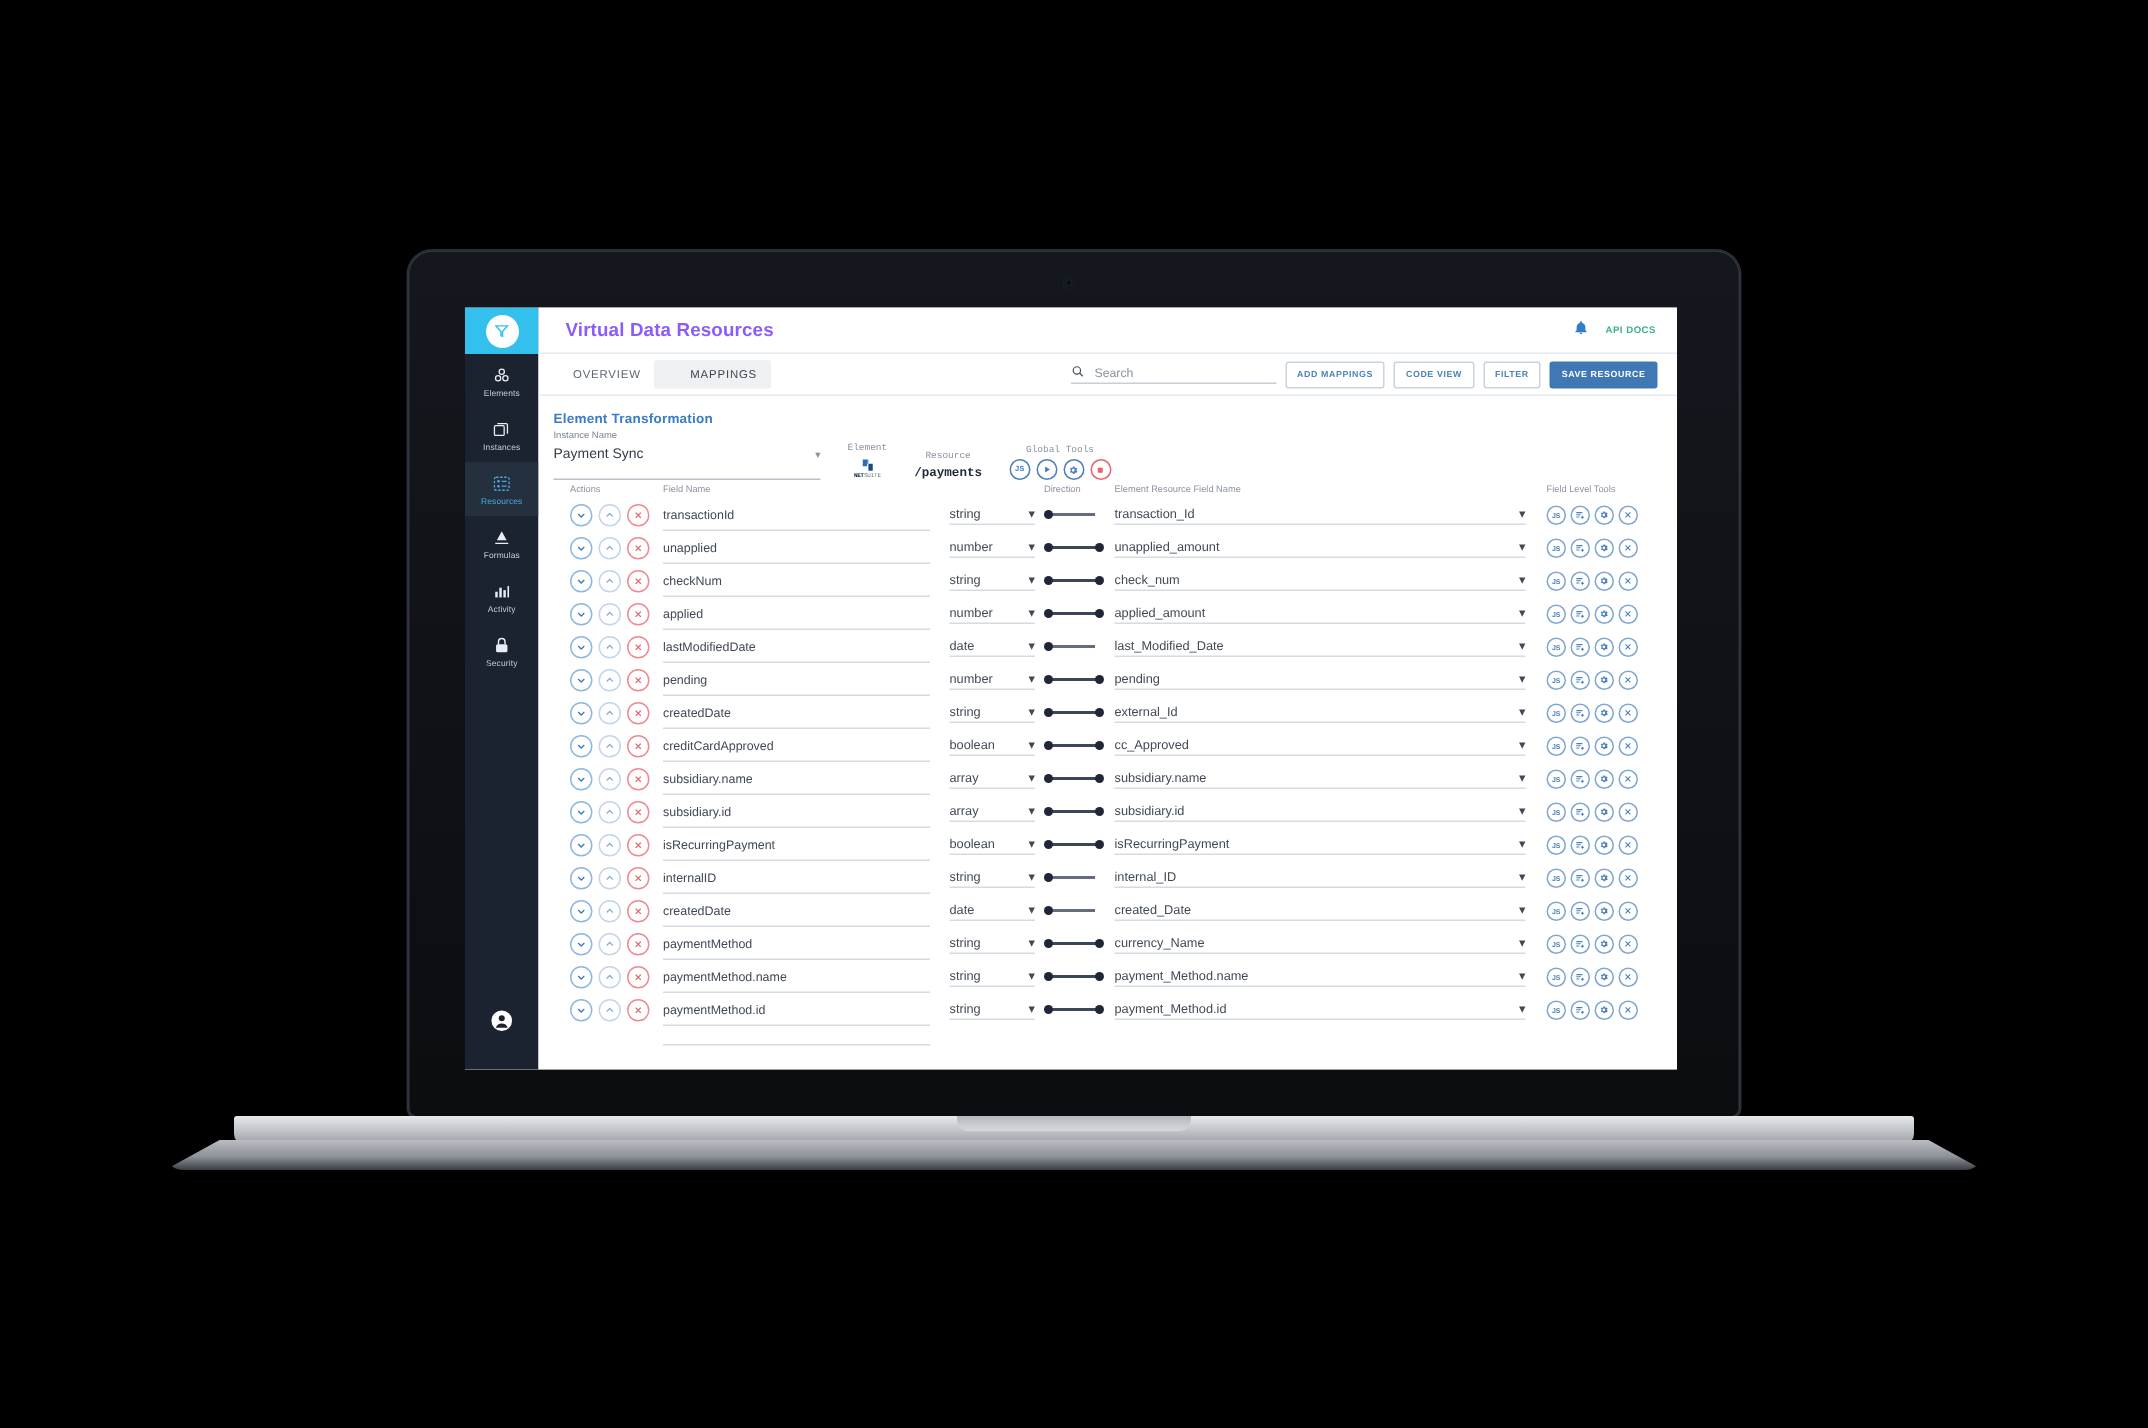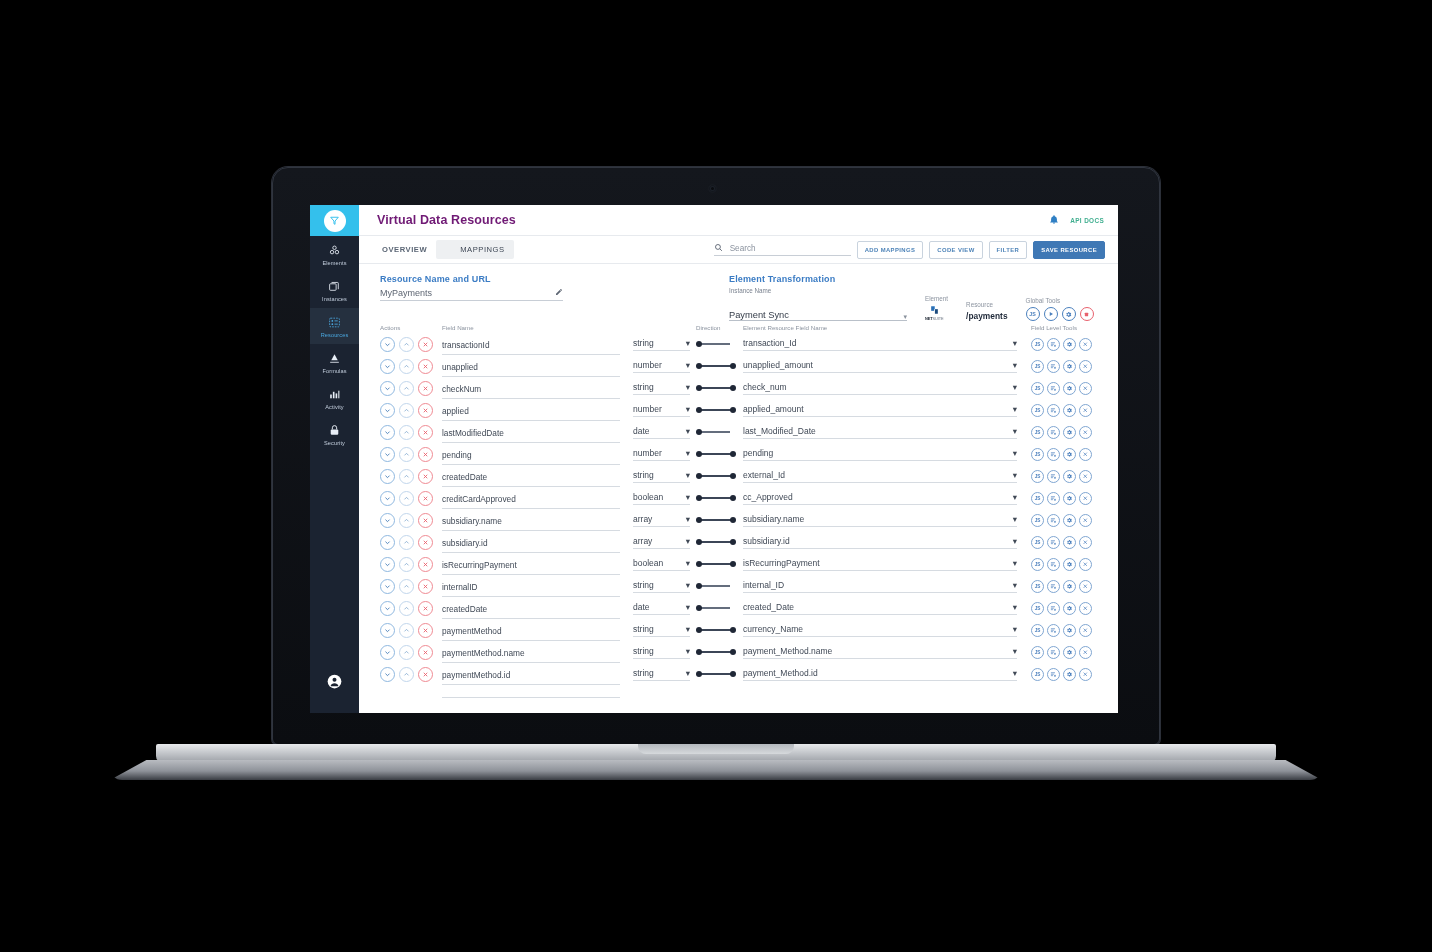--- a/index.html
+++ b/index.html
@@ -51,30 +51,30 @@
   .nav-item{height:36px;display:flex;flex-direction:column;align-items:center;justify-content:center;gap:2px;cursor:pointer;}
   .nav-item .ico{height:15px;display:flex;align-items:center;justify-content:center;color:#e8eef6;}
   .nav-item .lbl{font-size:5.6px;color:#c3cedd;letter-spacing:.1px;}
   .nav-item.active{background:#25303f;}
   .nav-item.active .ico,.nav-item.active .lbl{color:#4aa8e0;}
   .nav-user{position:absolute;left:0;bottom:20px;width:49px;display:flex;justify-content:center;}
 
   
   .topbar{position:absolute;left:49px;top:0;width:759px;height:31px;background:#fff;display:flex;align-items:center;
           border-bottom:1px solid #e7eaee;box-sizing:border-box;}
-  .app-title{font-size:12.5px;font-weight:700;color:#701a75;margin-left:18px;letter-spacing:.1px;}
+  .app-title{font-size:12.5px;font-weight:700;color:#8b5cf6;margin-left:18px;letter-spacing:.1px;}
   .topbar-right{margin-left:auto;display:flex;align-items:center;gap:11px;margin-right:14px;}
   .bell{color:#2f7fc4;font-size:11px;line-height:1;}
   .api-docs{font-size:6.4px;font-weight:700;color:#3fae8f;letter-spacing:.35px;}
 
   
   .tabsrow{position:absolute;left:49px;top:31px;width:759px;height:28px;background:#fff;
            border-bottom:1px solid #e7eaee;box-sizing:border-box;display:flex;align-items:center;}
   .tab{font-size:7.6px;letter-spacing:.55px;color:#5b6675;padding:5px 9px;cursor:pointer;border-radius:2px;}
-  .tab:first-of-type{margin-left:14px;font-weight:bold;}
+  .tab:first-of-type{margin-left:14px;}
   .tab.active{background:#eef0f2;color:#3d4654;padding-left:24px;}
 
   .search-wrap{margin-left:auto;display:flex;align-items:center;gap:6px;margin-right:13px;}
   .searchbox{display:flex;align-items:center;gap:5px;border-bottom:1px solid #c8ced6;width:137px;padding-bottom:1px;}
   .searchbox .sicon{color:#4a5362;font-size:9px;line-height:1;}
   .searchbox input{border:0;outline:0;font-size:8.2px;color:#58616f;width:100%;background:transparent;
                    font-family:"Liberation Sans",sans-serif;}
   .searchbox input::placeholder{color:#8b939f;}
   .btn{font-size:5.9px;letter-spacing:.4px;font-weight:700;color:#4d83b8;background:#fff;border:1px solid #c9d3de;
        border-radius:2px;padding:5px 7px;cursor:pointer;white-space:nowrap;}
@@ -88,24 +88,24 @@
   .panel-right{flex:1;padding-left:10px;box-sizing:border-box;}
   .panel-h{font-size:9px;font-weight:700;color:#3b7cc4;letter-spacing:.15px;}
   .sublabel{font-size:6.3px;color:#7b8390;margin-top:3px;}
 
   .res-input{margin-top:4px;width:183px;border-bottom:1px solid #c8ced6;display:flex;align-items:flex-end;
              justify-content:space-between;padding-bottom:2px;}
   .res-input span{font-size:9px;color:#5e6673;}
   .pencil{color:#3b7cc4;font-size:8px;}
 
   .et-row{display:flex;align-items:flex-end;gap:0;margin-top:1px;}
-  .inst-select{width:178px;border-bottom:1px solid #b9c0c9;display:flex;align-items:flex-end;justify-content:space-between;padding-bottom:0;}
+  .inst-select{width:178px;border-bottom:1px solid #b9c0c9;display:flex;align-items:flex-end;justify-content:space-between;padding-bottom:12px;}
   .inst-select .v{font-size:9.3px;color:#333b48;}
   .caret{color:#8a929d;font-size:7px;line-height:1;}
-  .et-col{margin-left:18px;display:flex;flex-direction:column;align-items:flex-start;}
+  .et-col{margin-left:18px;display:flex;flex-direction:column;align-items:center;font-family:Liberation Mono, monospace;}
   .et-col .cl{font-size:6.3px;color:#8b939f;margin-bottom:3px;}
   .netsuite{display:flex;flex-direction:column;align-items:center;}
   .ns-glyph{width:11px;height:10px;}
   .ns-txt{font-size:3.9px;font-weight:700;color:#1b2431;letter-spacing:-.1px;margin-top:1px;}
   .res-path{font-size:8.4px;font-weight:700;color:#1e2838;}
   .gtools{display:flex;gap:4px;}
   .circ{width:12px;height:12px;border-radius:50%;border:1px solid #4a7fbd;display:flex;align-items:center;
         justify-content:center;color:#4a7fbd;font-size:5.3px;font-weight:700;cursor:pointer;background:#fff;}
   .circ.red{border-color:#e8616d;color:#e8616d;}
 
@@ -273,31 +273,20 @@
         <button class="btn">CODE VIEW</button>
         <button class="btn">FILTER</button>
         <button class="btn primary">SAVE RESOURCE</button>
       </div>
     </div>
 
     <div class="content">
 
       <div class="panels">
 
-        <div class="panel-left">
-          <div class="panel-h">Resource Name and URL</div>
-          <div class="res-input">
-            <span>MyPayments</span>
-            <span class="pencil">
-              <svg width="8" height="8" viewBox="0 0 24 24" fill="currentColor">
-                <path d="M3 17.2V21h3.8L18 9.8 14.2 6 3 17.2zM20.7 7.1a1 1 0 0 0 0-1.4l-2.4-2.4a1 1 0 0 0-1.4 0l-1.8 1.8L18.9 8.9l1.8-1.8z"></path>
-              </svg>
-            </span>
-          </div>
-        </div>
 
         <div class="panel-right">
           <div class="panel-h">Element Transformation</div>
           <div class="sublabel">Instance Name</div>
           <div class="et-row">
             <div class="inst-select">
               <span class="v">Payment Sync</span>
               <span class="caret">▾</span>
             </div>
 

